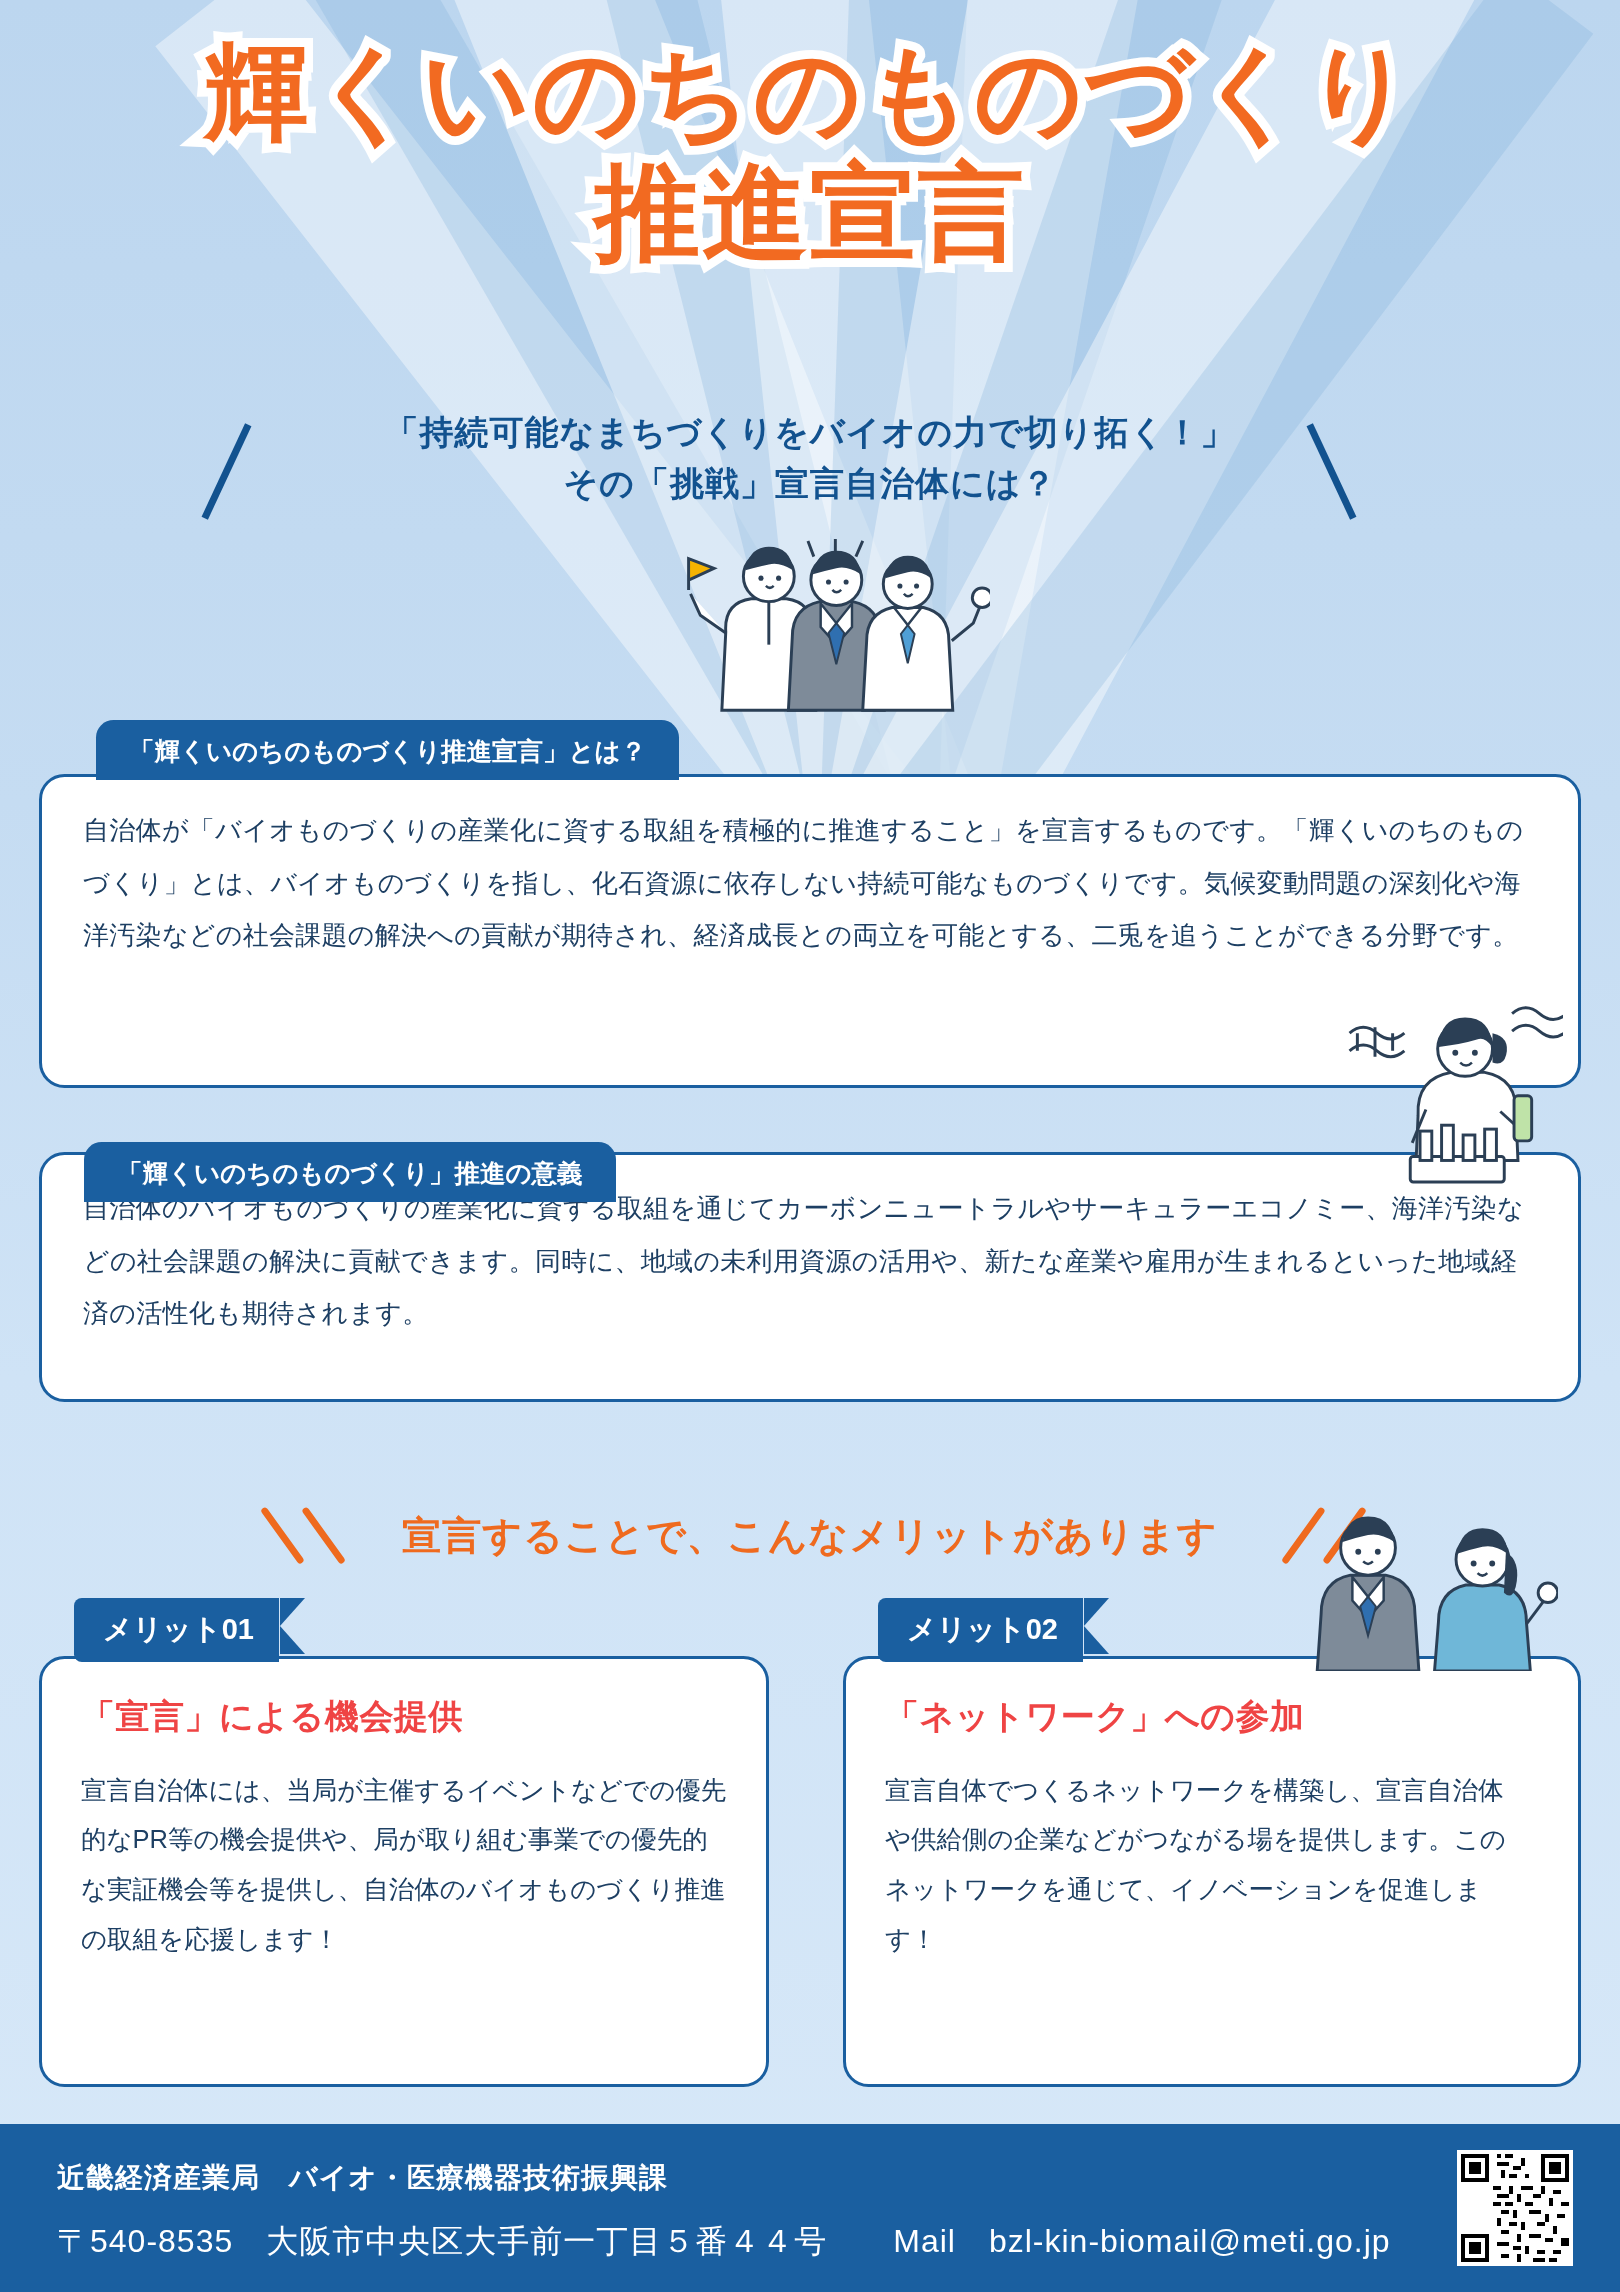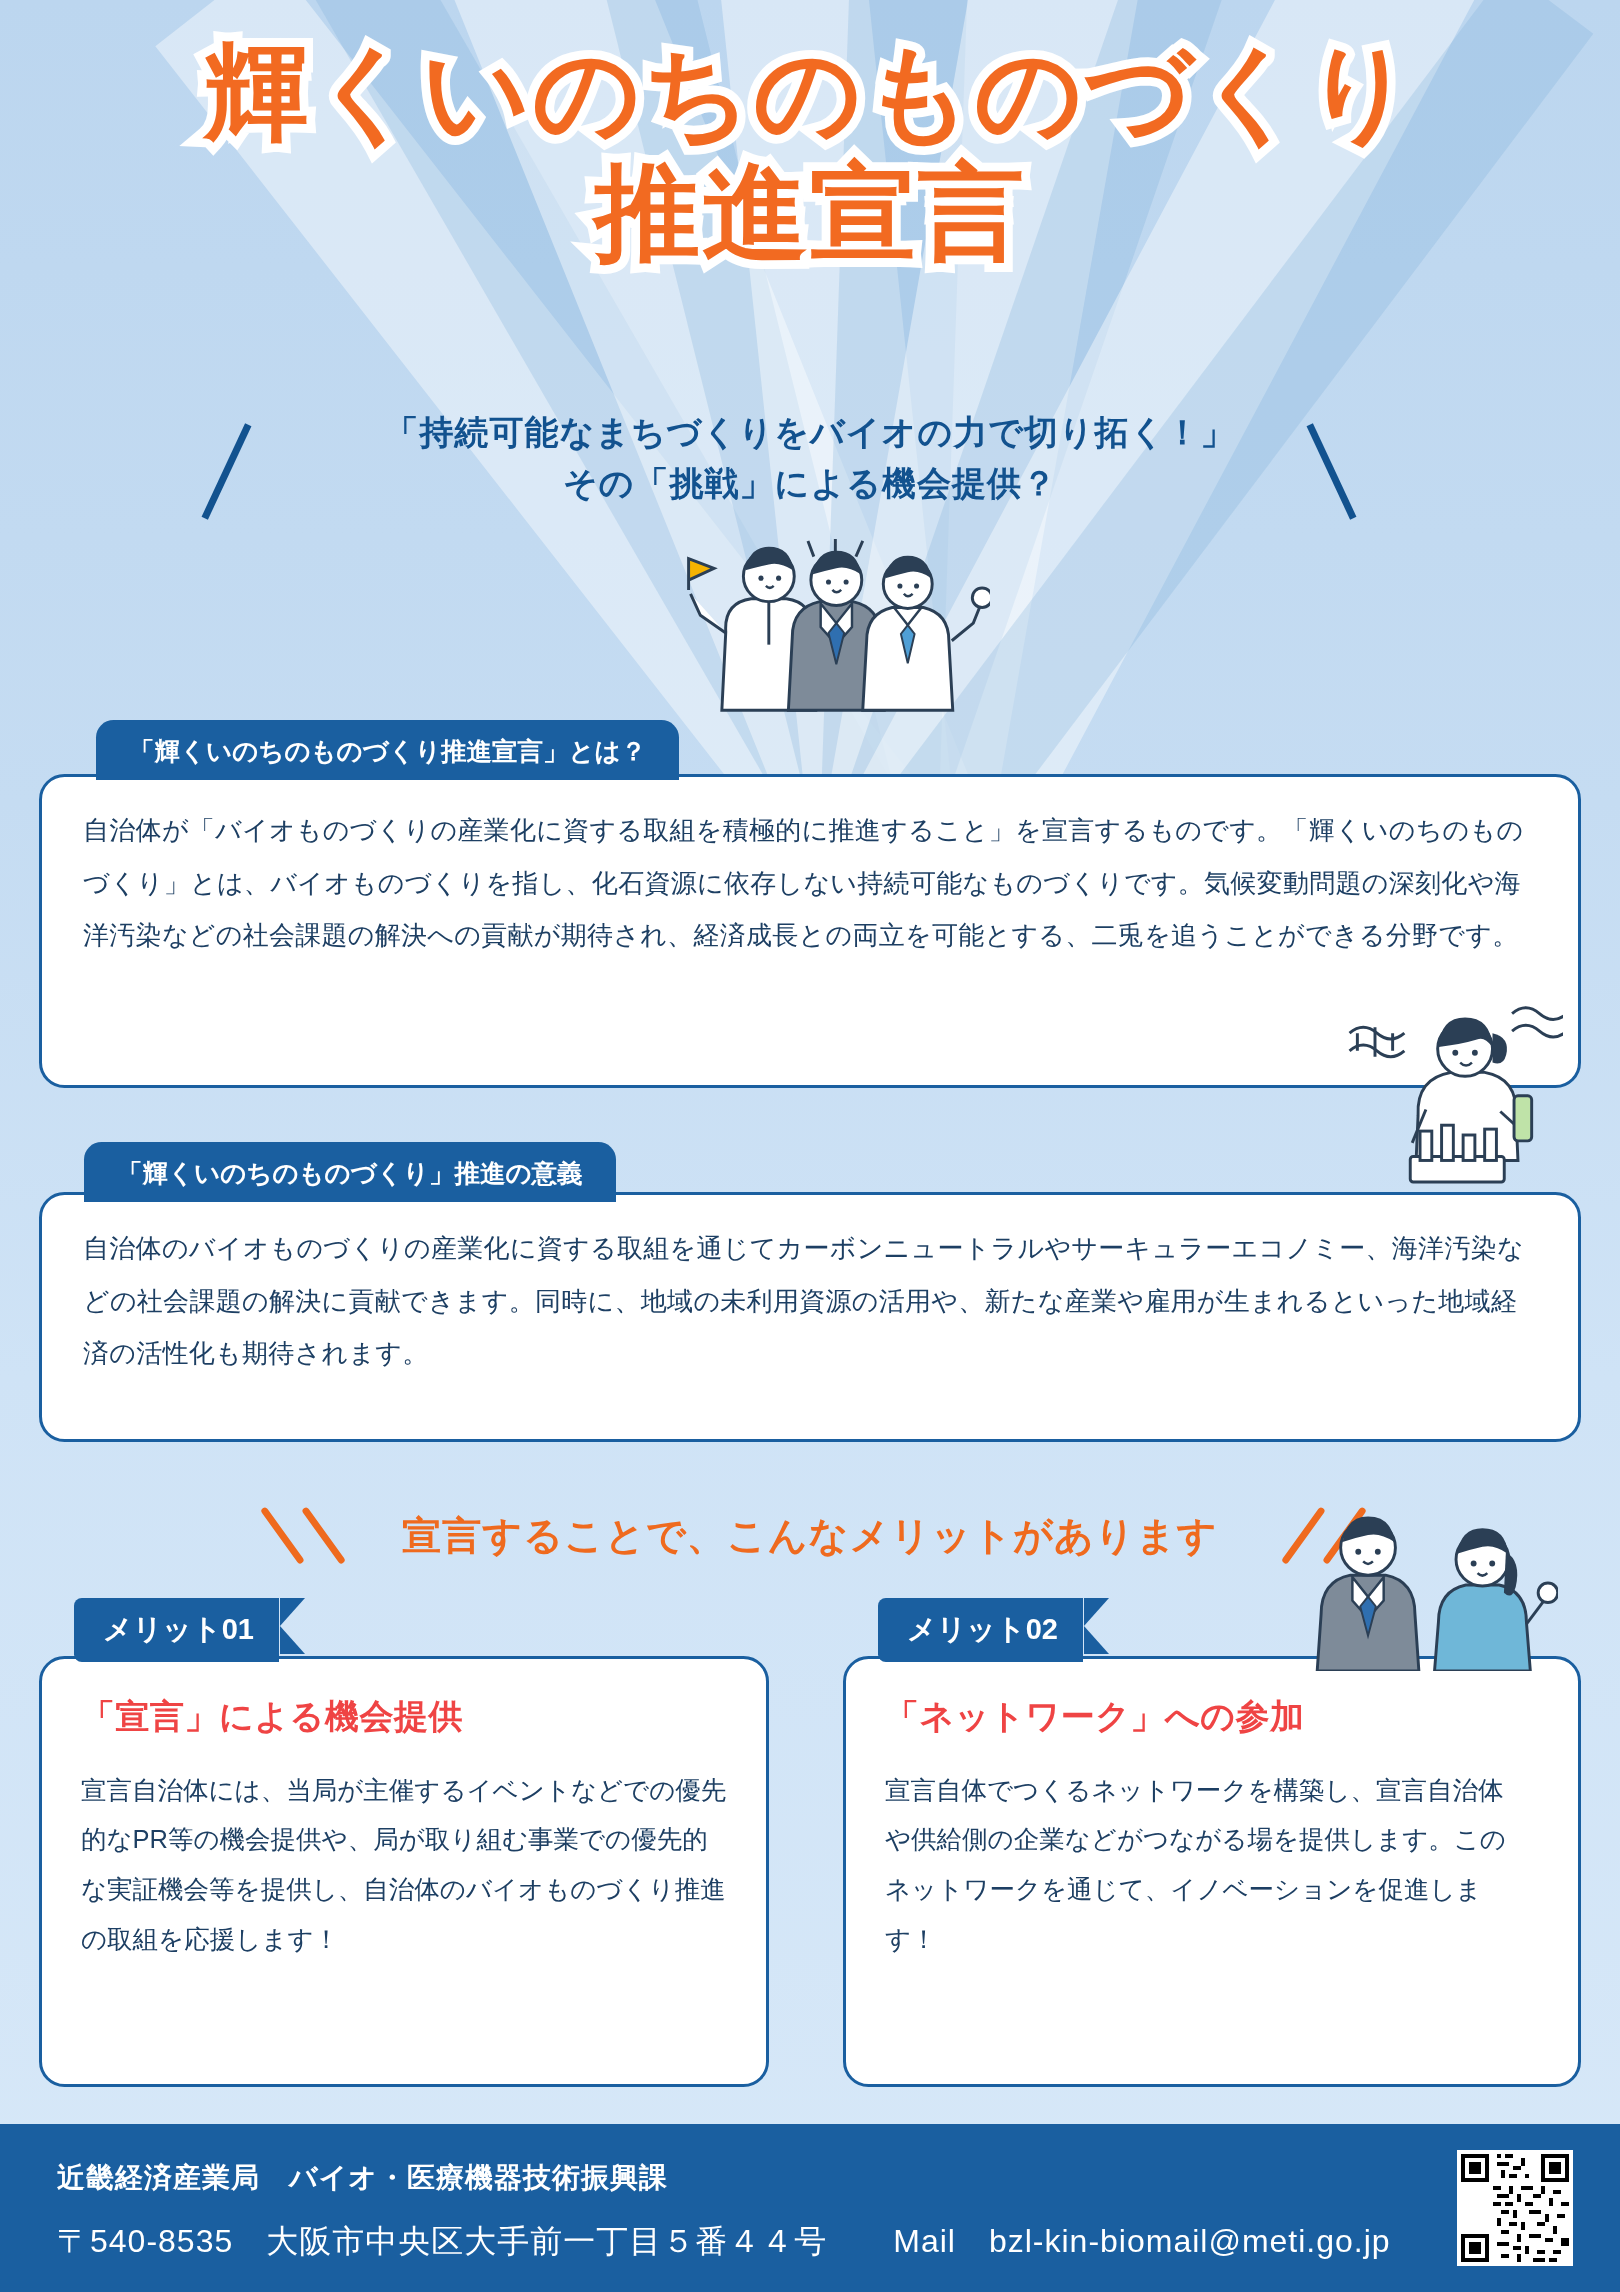--- a/index.html
+++ b/index.html
@@ -133,21 +133,21 @@
   </div>
 
   <div class="slash" style="left:223px;top:420px;">
     <i style="width:6.9px;height:103px;transform:rotate(25deg);"></i>
   </div>
   <div class="slash" style="left:1328px;top:420px;">
     <i style="width:6.9px;height:103px;transform:rotate(-25deg);"></i>
   </div>
   <div class="subtitle">
     <div>「持続可能なまちづくりをバイオの力で切り拓く！」</div>
-    <div>その「挑戦」による機会提供？</div>
+    <div>その「挑戦」宣言自治体には？</div>
   </div>
 
   <svg class="ill" style="left:667px;top:539px;" width="323" height="181" viewBox="0 0 330 185">
     <g stroke="#2b3f55" stroke-width="3" fill="none">
       <path d="M150 18 l-6 -16 M172 14 l0 -17 M193 18 l7 -16"></path>
     </g>
 
     <g>
       <path d="M60 95 q-2 -30 26 -34 h36 q28 4 26 34 l4 80 h-96 z" fill="#ffffff" stroke="#2b3f55" stroke-width="3"></path>
       <path d="M104 62 l0 46" stroke="#2b3f55" stroke-width="3" fill="none"></path>
@@ -213,21 +213,21 @@
     <g>
       <rect x="84" y="170" width="96" height="26" rx="3" fill="#ffffff" stroke="#2b3f55" stroke-width="3"></rect>
       <rect x="94" y="144" width="12" height="30" fill="#ffffff" stroke="#2b3f55" stroke-width="3"></rect>
       <rect x="116" y="138" width="12" height="36" fill="#ffffff" stroke="#2b3f55" stroke-width="3"></rect>
       <rect x="138" y="148" width="12" height="26" fill="#ffffff" stroke="#2b3f55" stroke-width="3"></rect>
       <rect x="160" y="142" width="12" height="32" fill="#ffffff" stroke="#2b3f55" stroke-width="3"></rect>
     </g>
   </svg>
 
   <div class="card-tab" style="left:84px;top:1142px;">「輝くいのちのものづくり」推進の意義</div>
-  <div class="card" style="left:39px;top:1192px;width:1542px;height:250px;">
+  <div class="card" style="left:39px;top:1152px;width:1542px;height:250px;">
     <div class="card-body">自治体のバイオものづくりの産業化に資する取組を通じてカーボンニュートラルやサーキュラーエコノミー、海洋汚染などの社会課題の解決に貢献できます。同時に、地域の未利用資源の活用や、新たな産業や雇用が生まれるといった地域経済の活性化も期待されます。</div>
   </div>
 
   <svg class="ill" style="left:255px;top:1503px;" width="1117" height="69" viewBox="0 0 1140 70">
     <g stroke="#ef6a1e" stroke-width="7" stroke-linecap="round">
       <path d="M10 8 L46 58"></path>
         <path d="M52 8 L88 58"></path>
       <path d="M1052 58 L1088 8"></path>
         <path d="M1094 58 L1130 8"></path>
     </g>

